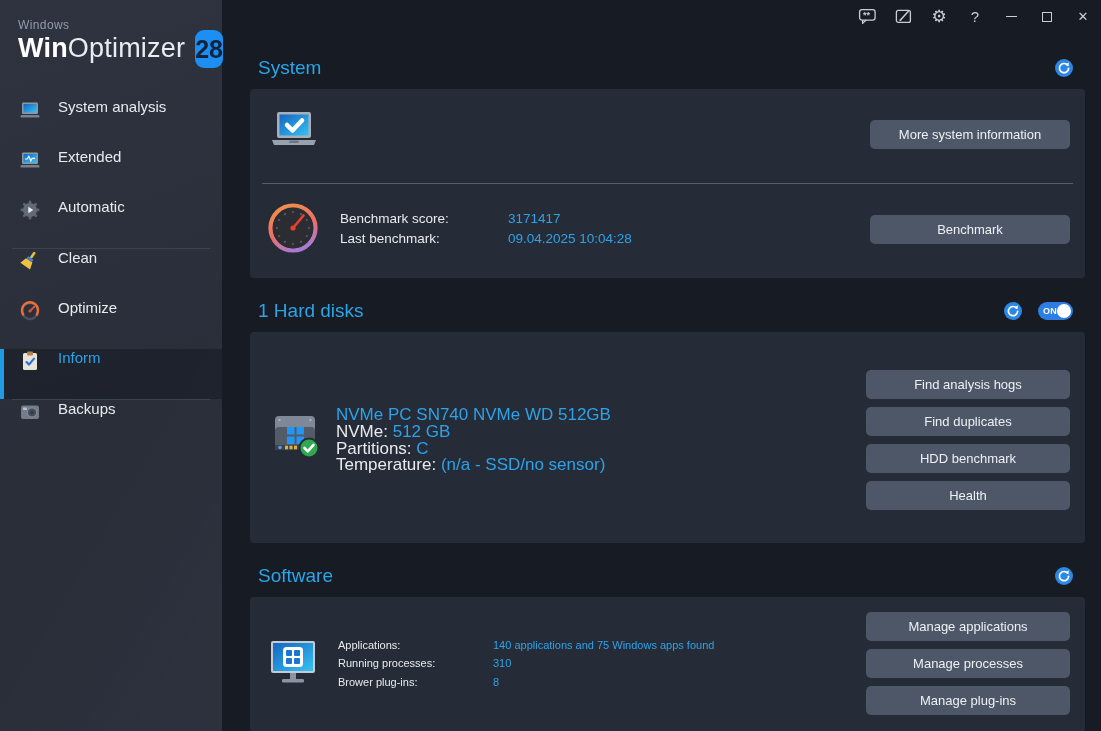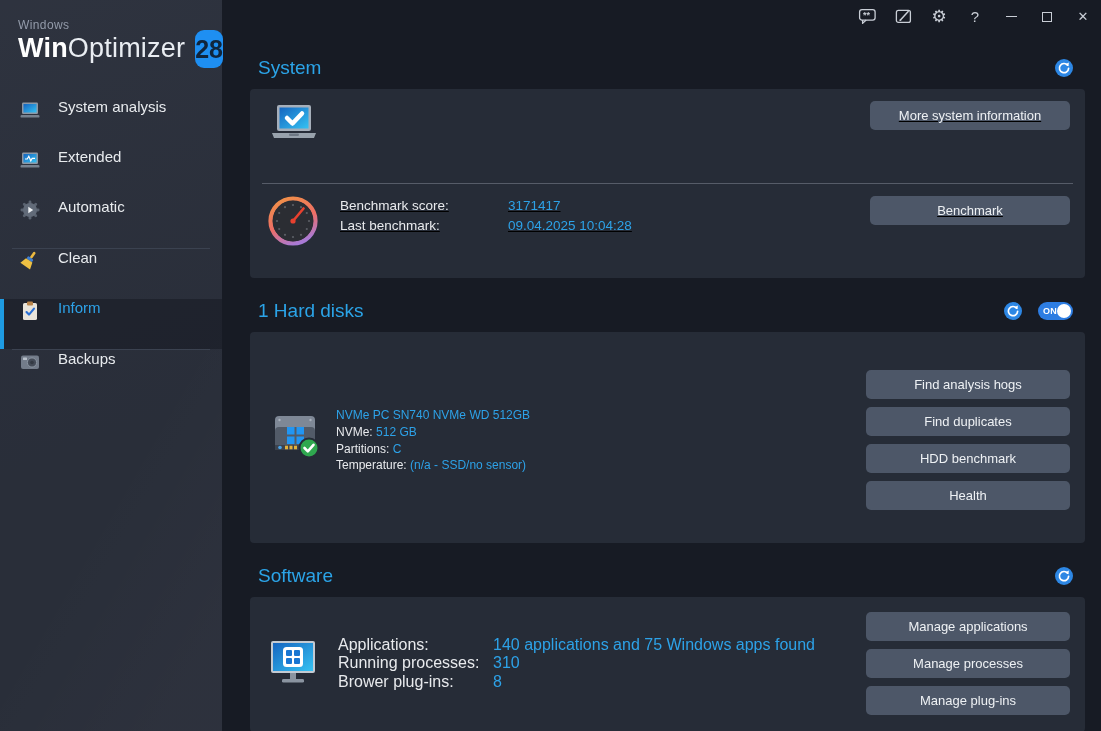--- a/index.html
+++ b/index.html
@@ -47,44 +47,44 @@
   .section-controls { margin-left:auto; display:flex; align-items:center; gap:16px; margin-right:12px; }
   .refresh-btn { width:18px; height:18px; cursor:pointer; }
 
   .toggle { width:35px; height:18px; background:#2d7de2; border-radius:9px; position:relative; cursor:pointer;
     display:flex; align-items:center; }
   .toggle .on-label { font-size:9px; font-weight:700; color:#ffffff; margin-left:5px; letter-spacing:0.2px; }
   .toggle .knob { position:absolute; right:2px; top:2px; width:14px; height:14px; border-radius:50%; background:#ffffff; }
 
   .card { background:#262c37; border-radius:4px; margin-bottom:20px; }
 
-  .card-row { display:flex; align-items:flex-start; padding:12px 15px 16px 18px; min-height:94px;text-decoration:underline; }
+  .card-row { display:flex; align-items:center; padding:12px 15px 16px 18px; min-height:94px; }
   .row-divider { height:1px; background:#565c68; margin:0 12px; }
 
   .fields { margin-left:20px; }
   .field-row { display:flex; font-size:13.5px; line-height:20px; }
   .field-label { color:#e8eaed; width:168px; }
   .field-value { color:#2da2e8; }
 
   .btn { width:200px; height:29px; background:#4d5768; border:none; border-radius:5px;
     color:#eef1f4; font-size:13px; font-family:"Liberation Sans", sans-serif; cursor:pointer; display:block; }
   .btn-right { margin-left:auto; }
   .btn-col { margin-left:auto; display:flex; flex-direction:column; gap:8px; align-self:flex-start; }
 
   .hd-card { display:flex; padding:38px 15px 33px 18px; }
   .hd-left { display:flex; align-items:flex-start; align-self:center; }
-  .hd-text { margin-left:16px; font-size:12px; line-height:16.5px; }
+  .hd-text { margin-left:16px; font-size:17px; line-height:16.5px; }
   .hd-name { color:#2da2e8; margin-bottom:1px; }
   .hd-line { color:#e8eaed; }
   .hd-line .v { color:#2da2e8; }
 
   .sw-card { display:flex; padding:15px 15px 17px 18px; }
   .sw-left { display:flex; align-items:center; align-self:center; }
   .sw-fields { margin-left:20px; }
-  .sw-row { display:flex; font-size:16px; line-height:18.5px; }
+  .sw-row { display:flex; font-size:11px; line-height:18.5px; }
   .sw-label { color:#e8eaed; width:155px; }
   .sw-value { color:#2da2e8; }
 
   .icon-50 { width:52px; height:52px; flex-shrink:0; }
 </style>
 </head>
 <body>
 
 <svg width="0" height="0" style="position:absolute">
   <defs>
@@ -162,20 +162,31 @@
                 <rect x="9.8" y="0.5" width="2.6" height="7.5" rx="1.2" fill="#ecb93f"></rect>
                 <rect x="7.8" y="7.6" width="6.6" height="3" rx="1" fill="#3f7fd1"></rect>
                 <path d="M7.2 10.6 L15 10.6 L17 17.5 L5.2 17.5 Z" fill="#eec043"></path>
                 <path d="M9 11 L9.8 17.2 M12 11 L12.4 17.2" stroke="#c79а2e" stroke-width="0.8"></path>
               </g>
             </svg>
         </span>
         <span>Clean</span>
       </div>
 
+      <div class="menu-item">
+        <span class="mi-icon">
+          <svg width="22" height="22" viewBox="0 0 22 22">
+              <circle cx="11" cy="11" r="8" fill="none" stroke="#4a4f58" stroke-width="2.4"></circle>
+              <path d="M4.2 14.5 A 8 8 0 1 1 17.8 14.5" fill="none" stroke="#e8703a" stroke-width="2.4" stroke-linecap="round"></path>
+              <line x1="11" y1="11" x2="15.5" y2="6.5" stroke="#d94f3d" stroke-width="2" stroke-linecap="round"></line>
+              <circle cx="11" cy="11" r="1.6" fill="#d94f3d"></circle>
+            </svg>
+        </span>
+        <span>Optimize</span>
+      </div>
 
       <div class="menu-item selected">
         <span class="mi-icon">
           <svg width="22" height="22" viewBox="0 0 22 22">
               <rect x="4" y="3" width="14" height="17" rx="1.6" fill="#e9e4da"></rect>
               <rect x="8" y="1.4" width="6" height="4" rx="1" fill="#b9854c"></rect>
               <path d="M7.5 12 L10 14.6 L15 8.6" fill="none" stroke="#2a6fd4" stroke-width="2.1" stroke-linecap="round" stroke-linejoin="round"></path>
             </svg>
         </span>
         <span>Inform</span>

